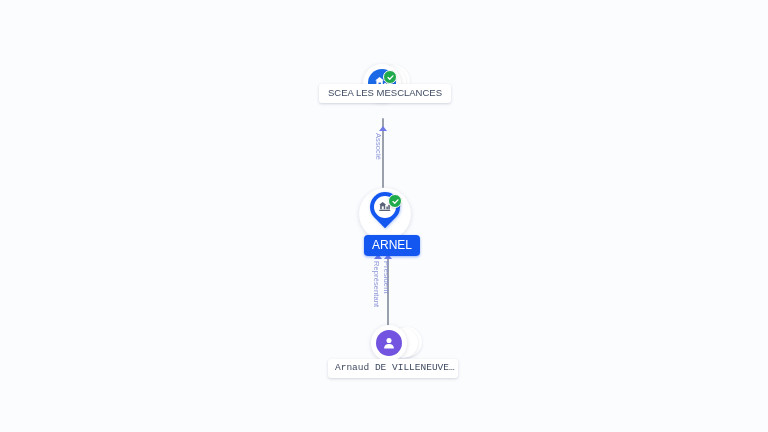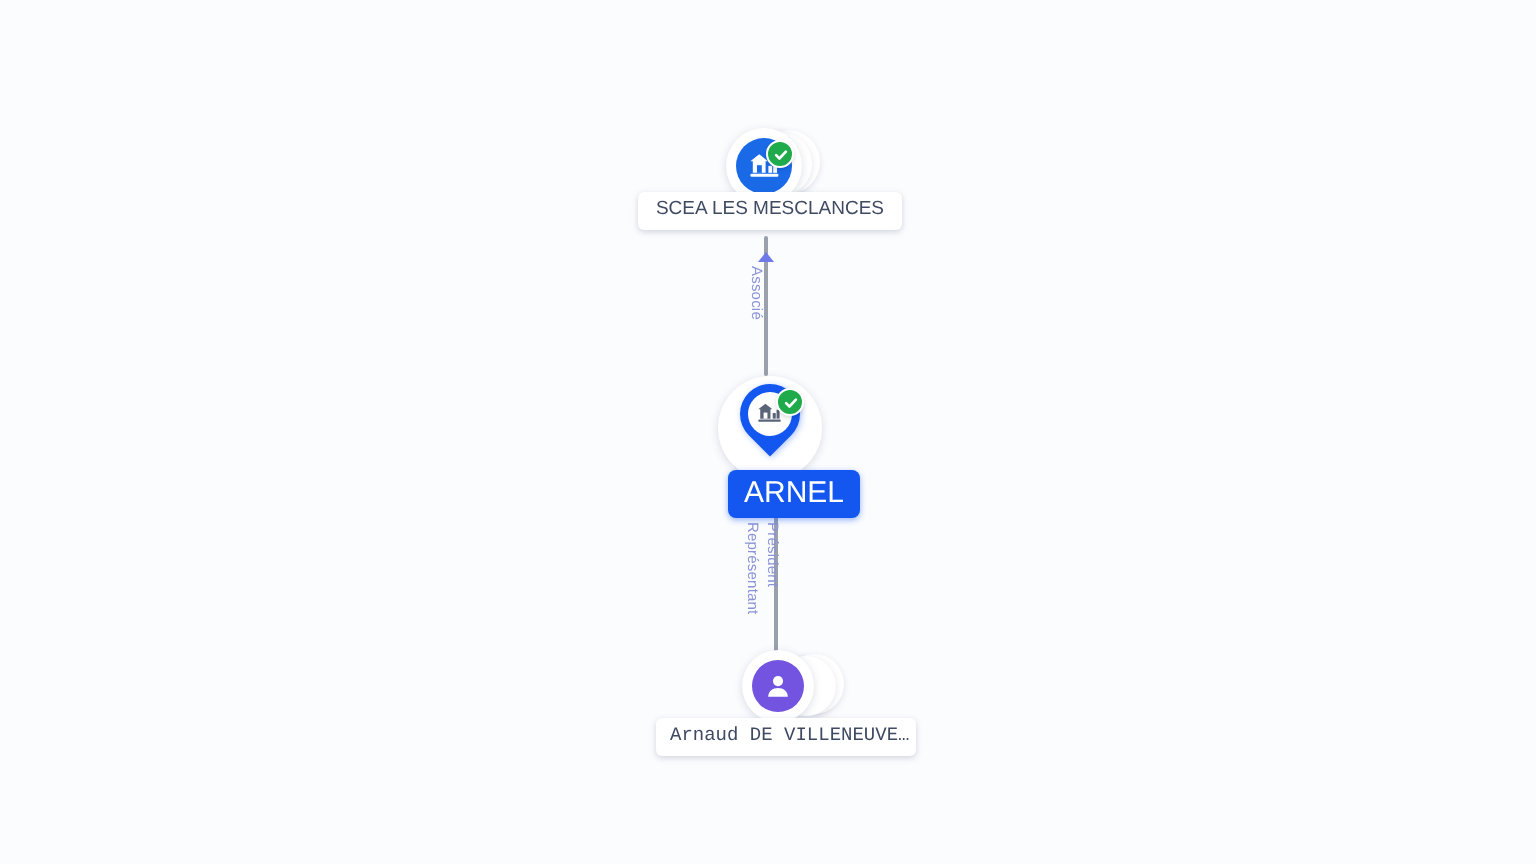--- a/index.html
+++ b/index.html
@@ -131,35 +131,35 @@
     padding: 4px 7px 5px 7px;
     border-radius: 3px;
     box-shadow: 0 1px 3px rgba(60, 70, 110, 0.22);
     white-space: nowrap;
     text-align: center;
   }
 
   .node-caption.pill {
     background: #1357f0;
     color: #ffffff;
-    font-size: 15px;
+    font-size: 12px;
     font-weight: 400;
     border-radius: 4px;
     padding: 4px 8px 5px 8px;
     box-shadow: 0 1px 3px rgba(19, 87, 240, 0.45);
   }
 
   
   #node-company { left: 0; top: 0; }
   #node-company .stack-1 { left: 378px; top: 65px;  width: 32px; height: 32px; }
   #node-company .stack-2 { left: 374px; top: 66px;  width: 32px; height: 32px; }
   #node-company .node-ring { left: 363px; top: 64px; width: 38px; height: 38px; }
   #node-company .node-disc { left: 368px; top: 69px; width: 28px; height: 28px; background: #1a6ae8; }
   #node-company .check-badge { left: 383px; top: 70px; width: 12px; height: 12px; }
-  #node-company .node-caption { left: 319px; top: 96px; width: 118px; }
+  #node-company .node-caption { left: 319px; top: 84px; width: 118px; }
 
   
   #node-pin { left: 0; top: 0; }
   #node-pin .node-ring { left: 359px; top: 188px; width: 52px; height: 52px; }
   #node-pin .pin-shape {
     position: absolute;
     left: 370px;
     top: 192px;
     width: 30px;
     height: 30px;

